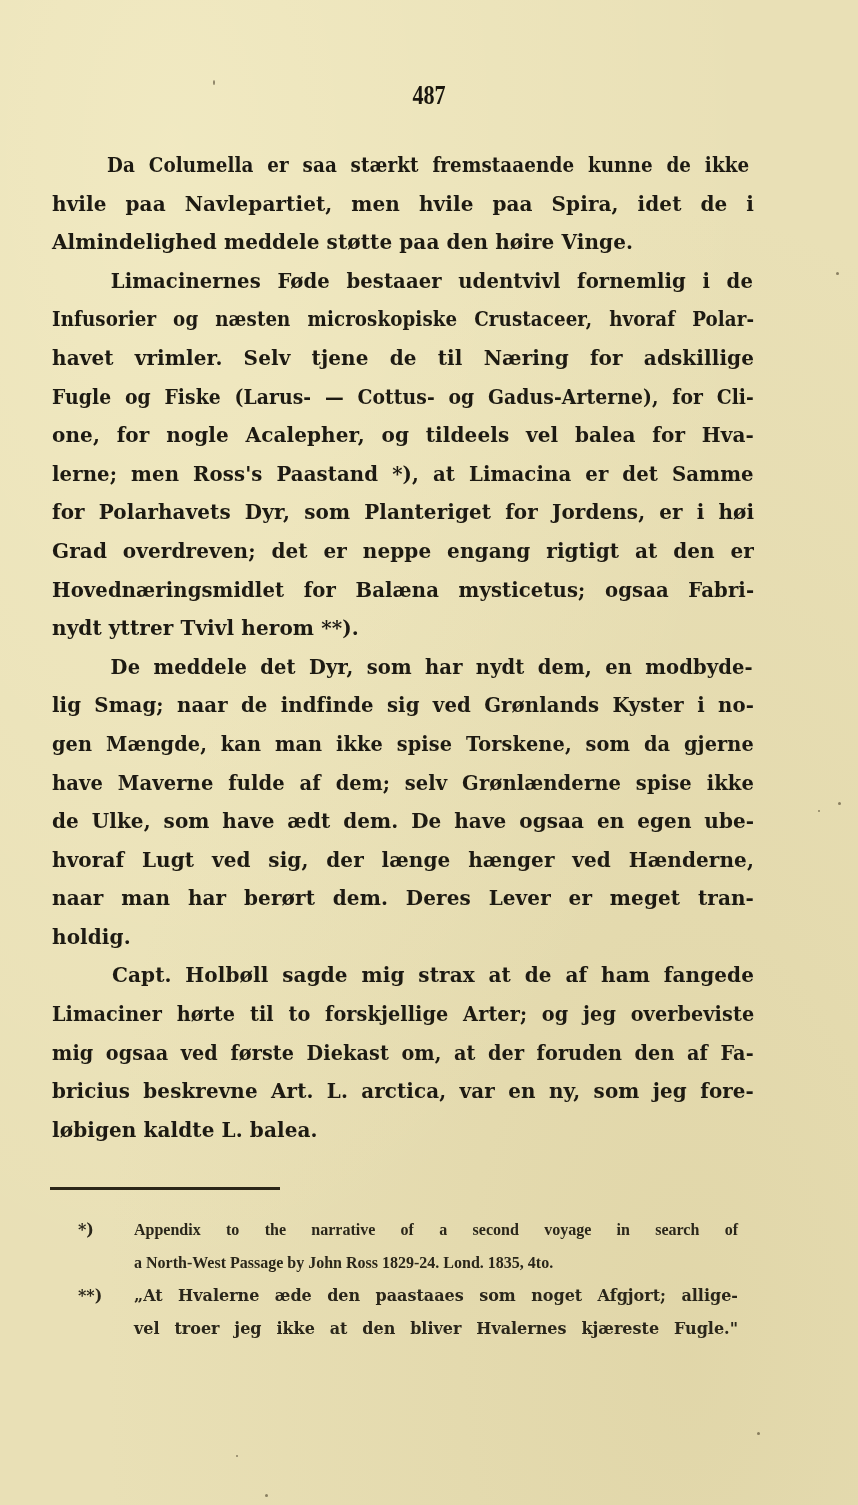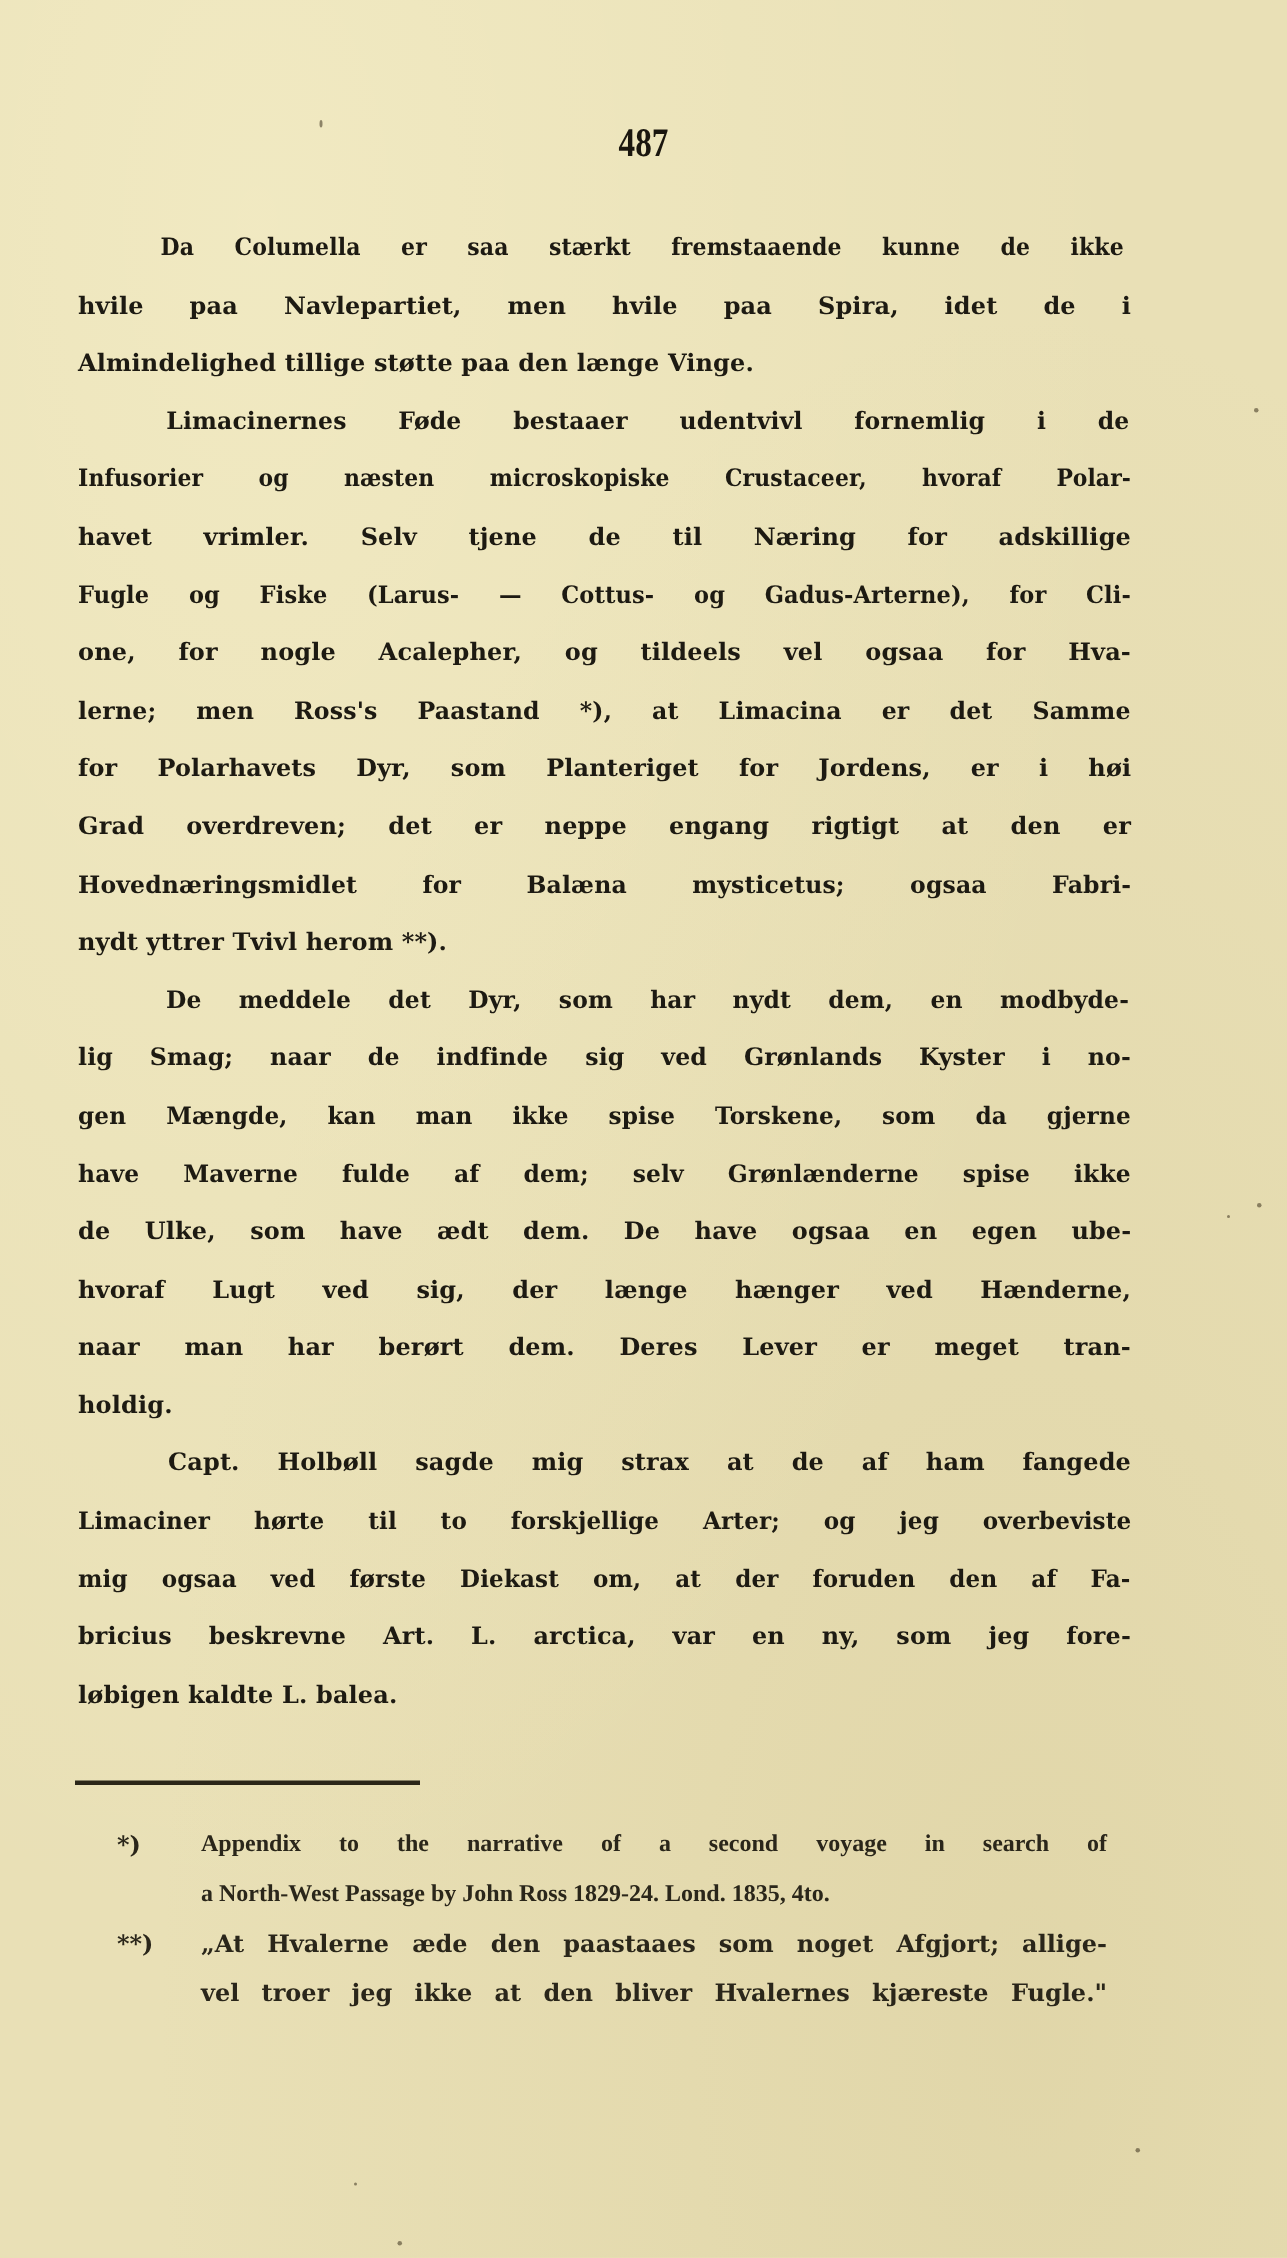--- a/index.html
+++ b/index.html
@@ -37,21 +37,21 @@
       letter-spacing: 0px;
       color: #1a160e;
       transform: scaleX(0.82);
     }
     .body-text {
       position: absolute;
       left: 52px;
       top: 146px;
       width: 702px;
       font-family: "DejaVu Serif", serif;
-      font-size: 16px;
+      font-size: 20px;
       line-height: 38.6px;
       font-weight: bold;
       color: #1d1a12;
     }
     .line {
       display: block;
       white-space: nowrap;
       text-align: justify;
       text-align-last: justify;
       height: 38.6px;
@@ -122,29 +122,29 @@
 
 <div class="page">
 
   <div class="page-number">487</div>
 
   <div class="body-text">
 
     <div>
       <span class="line indent" style="transform: scaleX(0.917); width: 700.375px;">Da Columella er saa stærkt fremstaaende kunne de ikke</span>
       <span class="line">hvile paa Navlepartiet, men hvile paa Spira, idet de i</span>
-      <span class="line last">Almindelighed tillige støtte paa den længe Vinge.</span>
+      <span class="line last">Almindelighed meddele støtte paa den høire Vinge.</span>
     </div>
 
     <div>
       <span class="line indent" style="transform: scaleX(0.98); width: 655.281px;">Limacinernes Føde bestaaer udentvivl fornemlig i de</span>
       <span class="line" style="transform: scaleX(0.913); width: 768.969px;">Infusorier og næsten microskopiske Crustaceer, hvoraf Polar-</span>
       <span class="line">havet vrimler.  Selv tjene de til Næring for adskillige</span>
       <span class="line" style="transform: scaleX(0.938); width: 748.375px;">Fugle og Fiske (Larus- — Cottus- og Gadus-Arterne), for Cli-</span>
-      <span class="line">one, for nogle Acalepher, og tildeels vel ogsaa for Hva-</span>
+      <span class="line">one, for nogle Acalepher, og tildeels vel balea for Hva-</span>
       <span class="line" style="transform: scaleX(0.985); width: 712.438px;">lerne; men Ross's Paastand *), at Limacina er det Samme</span>
       <span class="line" style="transform: scaleX(0.997); width: 704.312px;">for Polarhavets Dyr, som Planteriget for Jordens, er i høi</span>
       <span class="line">Grad overdreven; det er neppe engang rigtigt at den er</span>
       <span class="line" style="transform: scaleX(0.981); width: 715.766px;">Hovednæringsmidlet for Balæna mysticetus; ogsaa Fabri-</span>
       <span class="line last">nydt yttrer Tvivl herom **).</span>
     </div>
 
     <div>
       <span class="line indent" style="transform: scaleX(0.977); width: 657.188px;">De meddele det Dyr, som har nydt dem, en modbyde-</span>
       <span class="line" style="transform: scaleX(0.985); width: 712.656px;">lig Smag; naar de indfinde sig ved Grønlands Kyster i no-</span>

